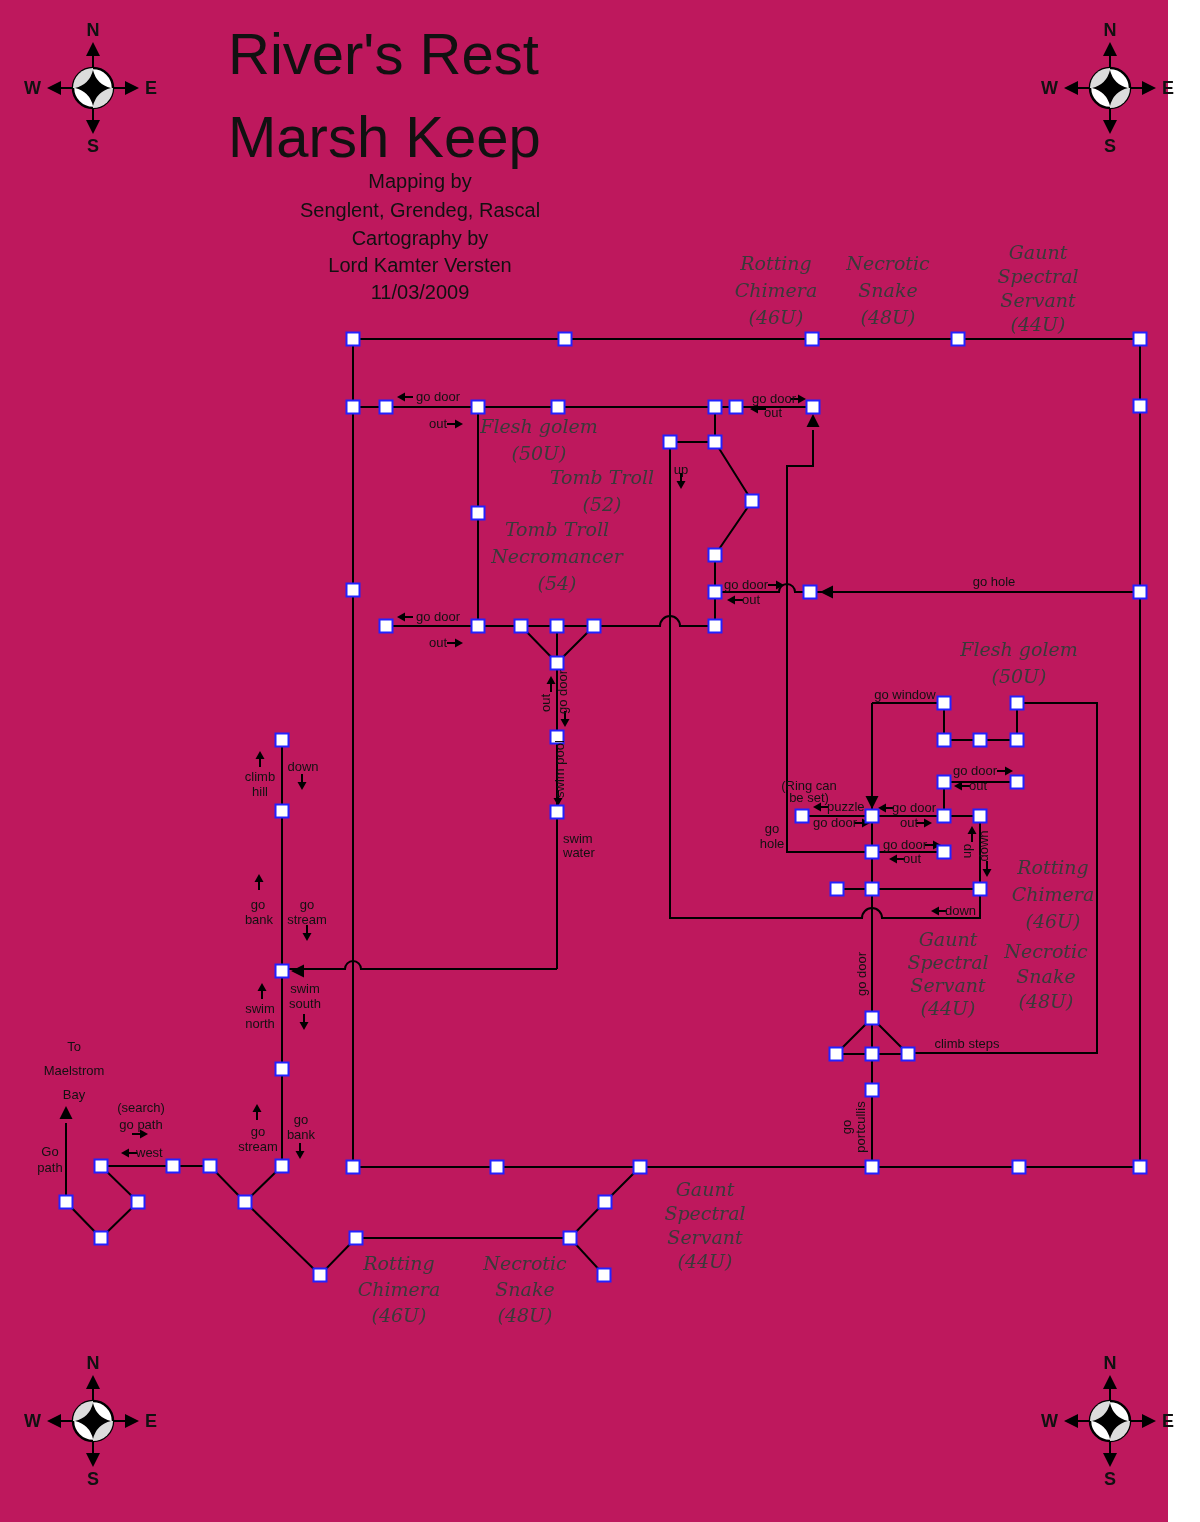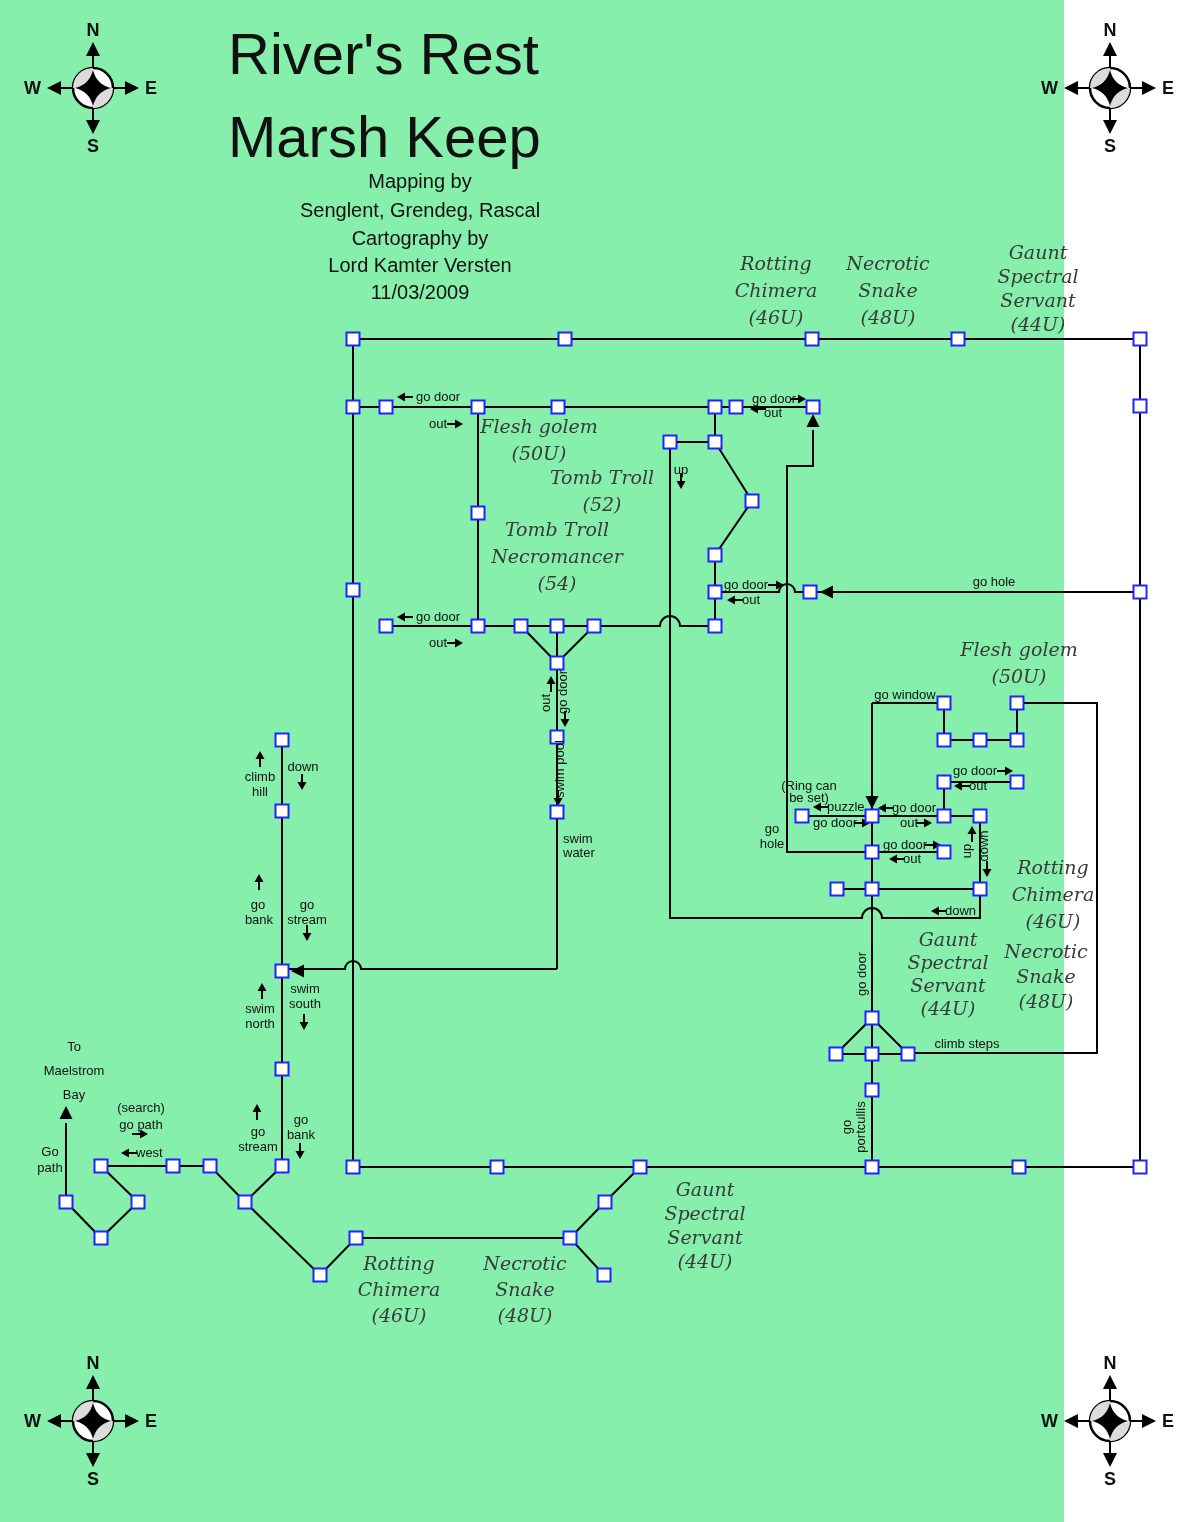--- a/index.html
+++ b/index.html
@@ -1,16 +1,16 @@
 <!DOCTYPE html>
 <html><head>
 <meta charset="utf-8">
 <style>
   html,body{margin:0;padding:0;background:#ffffff;}
-  .page{width:1064px;height:1522px;position:relative;background:#86efac;}
+  .page{width:1168px;height:1522px;position:relative;background:#be185d;}
   svg{display:block;}
   text{fill:#111;}
   .ex{font-family:"Liberation Sans",sans-serif;font-size:13px;}
   .ti{font-family:"Liberation Sans",sans-serif;font-size:58px;}
   .sub{font-family:"Liberation Sans",sans-serif;font-size:20px;}
   .hand{font-family:"DejaVu Serif",serif;font-style:italic;font-size:19px;fill:#3a3a3a;}
   .cmp{font-family:"Liberation Sans",sans-serif;font-size:18px;font-weight:bold;}
 </style>
 </head>
 <body>

